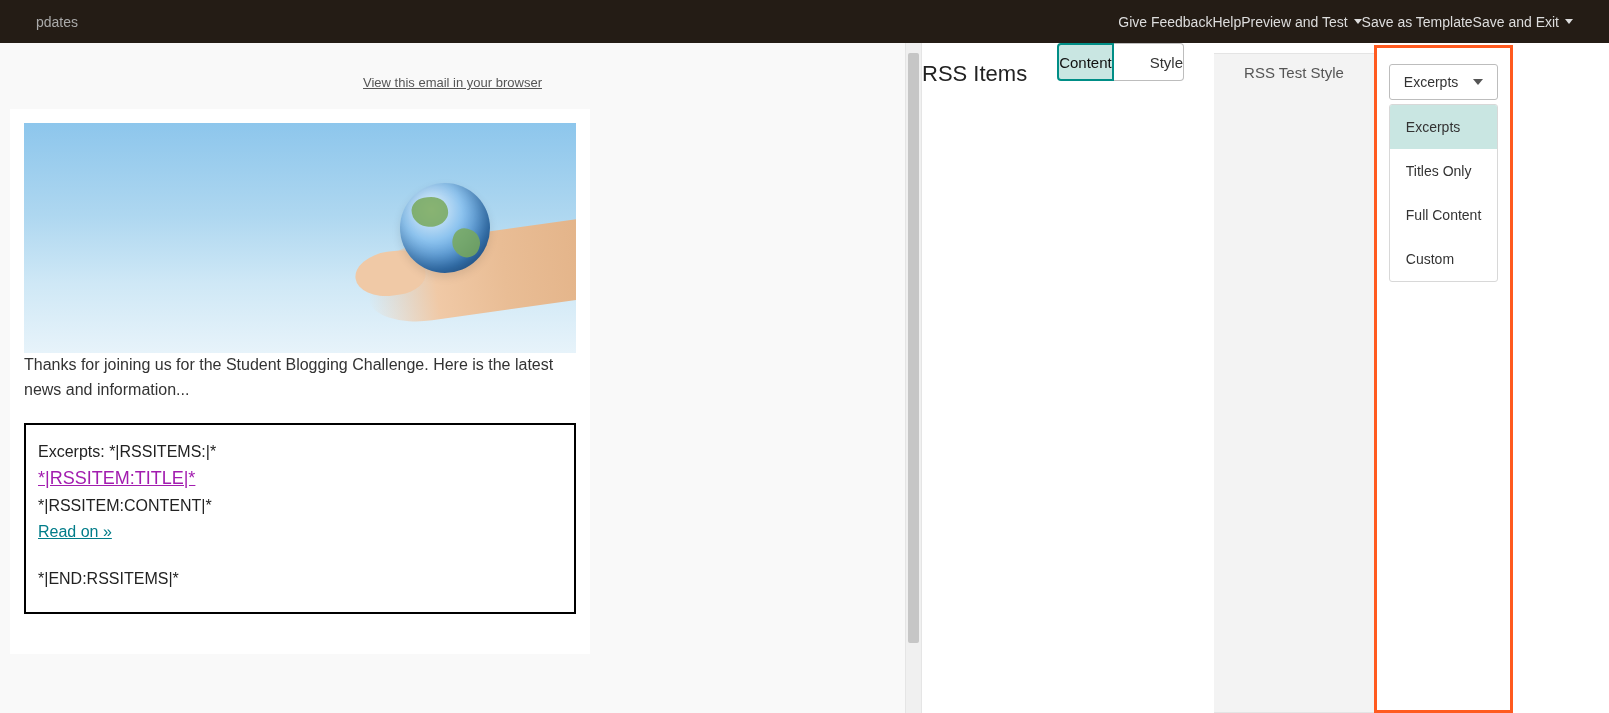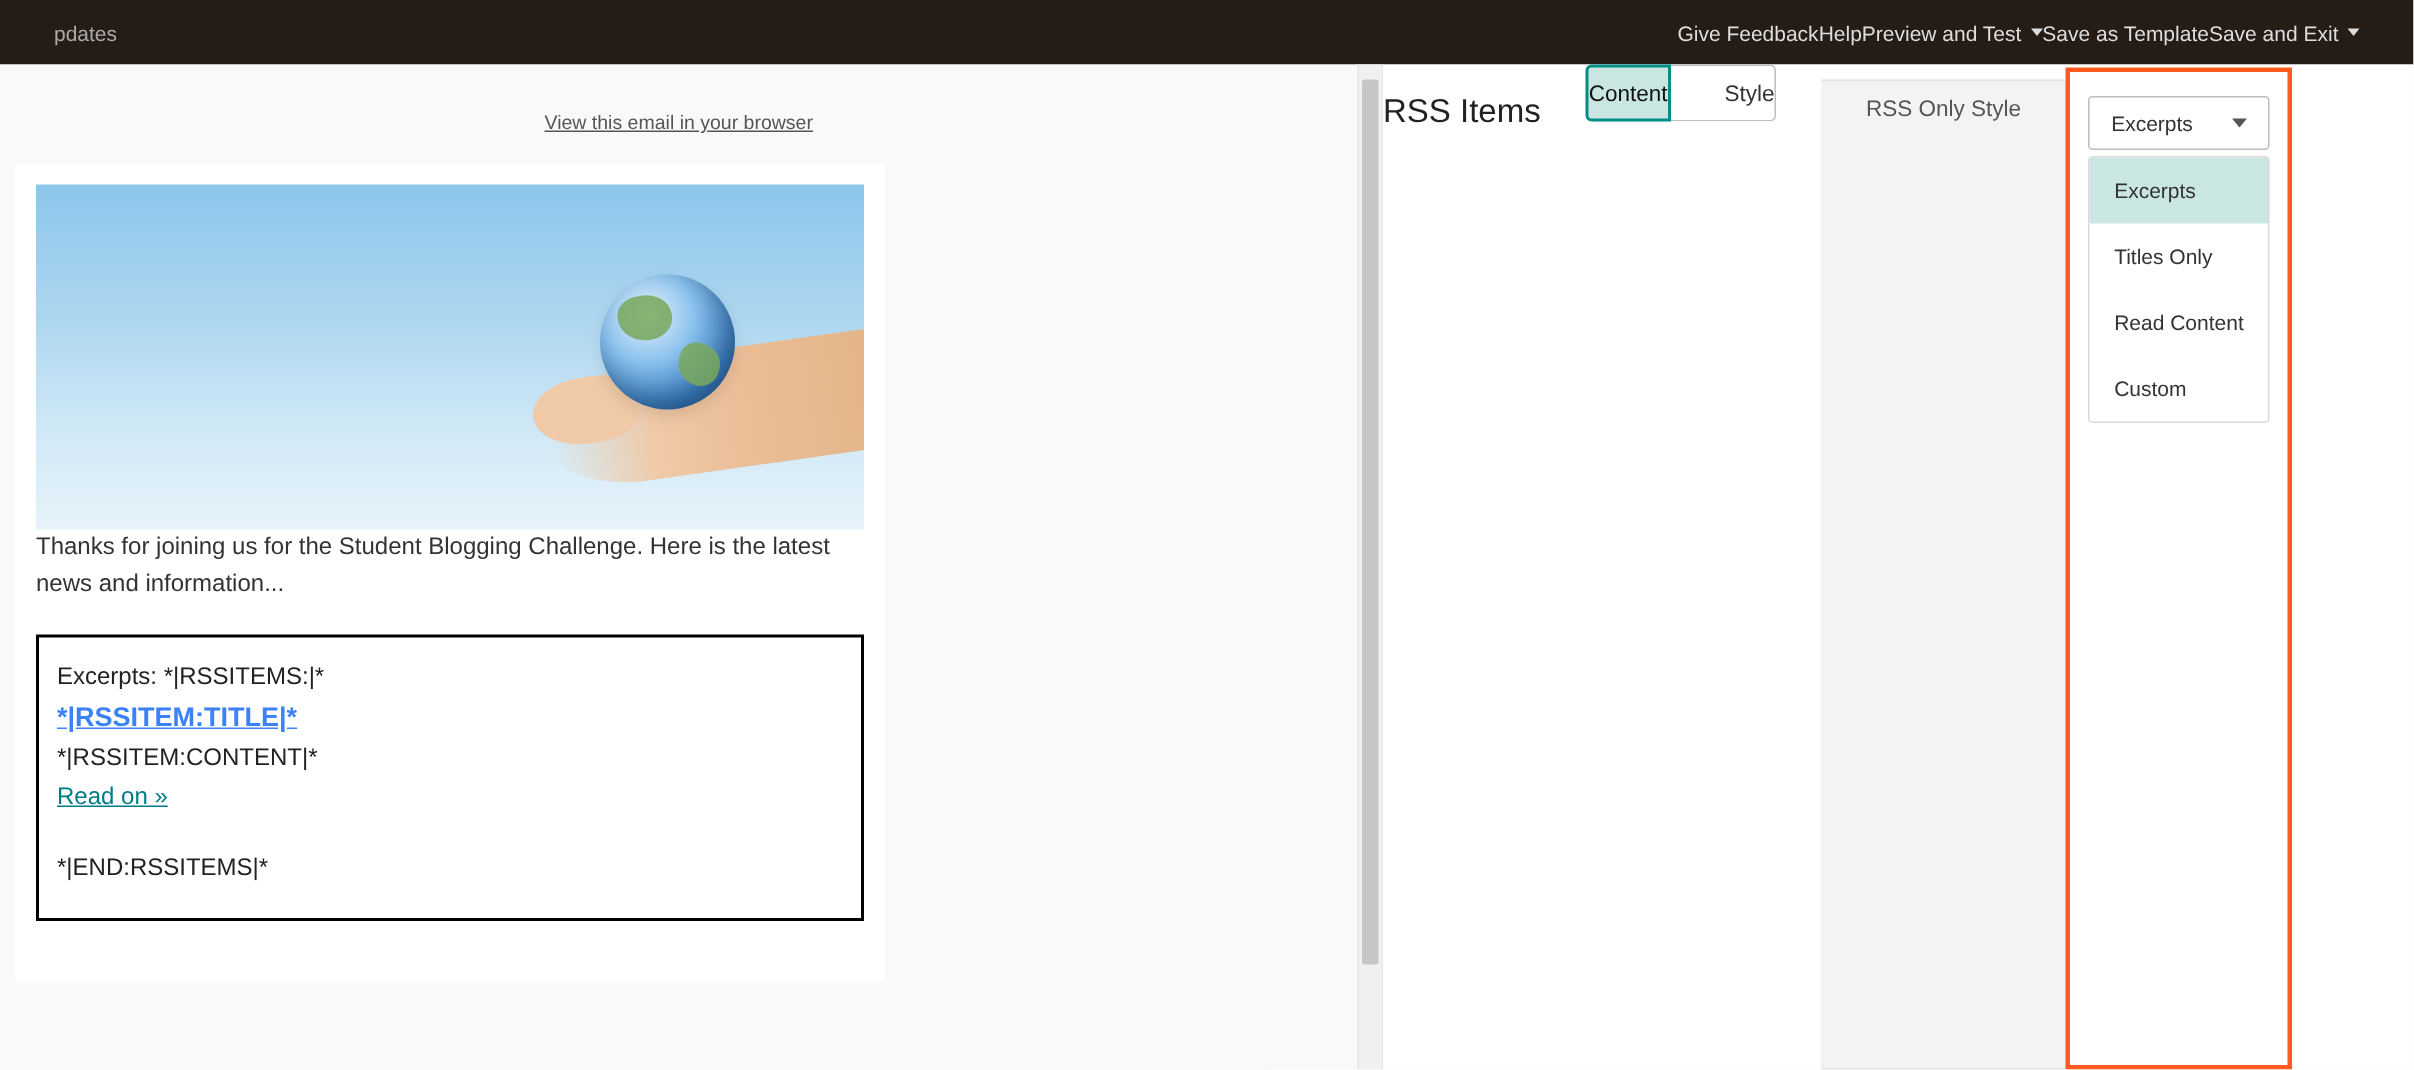--- a/index.html
+++ b/index.html
@@ -66,21 +66,21 @@
   .email-h1 { font-size: 26px; font-weight: 700; margin: 28px 0 14px 0; font-family: Georgia, 'Times New Roman', serif; color:#111; }
   .email-p { font-size: 16px; color: #333; line-height: 1.55; margin-bottom: 20px; }
   .rss-block {
     border: 2px solid #000;
     padding: 14px 12px 20px 12px;
     font-size: 16px;
     line-height: 1.6;
     color: #222;
     margin-top: 14px;
   }
-  .rss-title { color: #3b82f6; text-decoration: underline; font-size: 18px; font-weight: 700; }
+  .rss-title { color: #a21caf; text-decoration: underline; font-size: 18px; font-weight: 400; }
   .rss-readon { color: #007c89; text-decoration: underline; }
   .rss-gap { height: 22px; }
 
   .panel {
     width: 688px;
     background: #fff;
     border-left: 1px solid #e5e5e5;
     display: flex; flex-direction: row;
     position: relative;
   }
@@ -175,29 +175,29 @@
   </div>
 
   <div class="panel">
     <div class="panel-title">RSS Items</div>
 
     <div class="tabs">
       <div class="tab left active">Content</div>
       <div class="tab right">Style</div>
     </div>
 
-    <div class="section-head">RSS Only Style</div>
+    <div class="section-head">RSS Test Style</div>
 
     <div class="highlight-box">
       <div class="select">
         <span>Excerpts</span>
         <span class="chev"></span>
       </div>
       <div class="dropdown">
         <div class="opt selected">Excerpts</div>
         <div class="opt">Titles Only</div>
-        <div class="opt">Read Content</div>
+        <div class="opt">Full Content</div>
         <div class="opt">Custom</div>
       </div>
     </div>
   </div>
 
 </div>
 
 </body></html>

